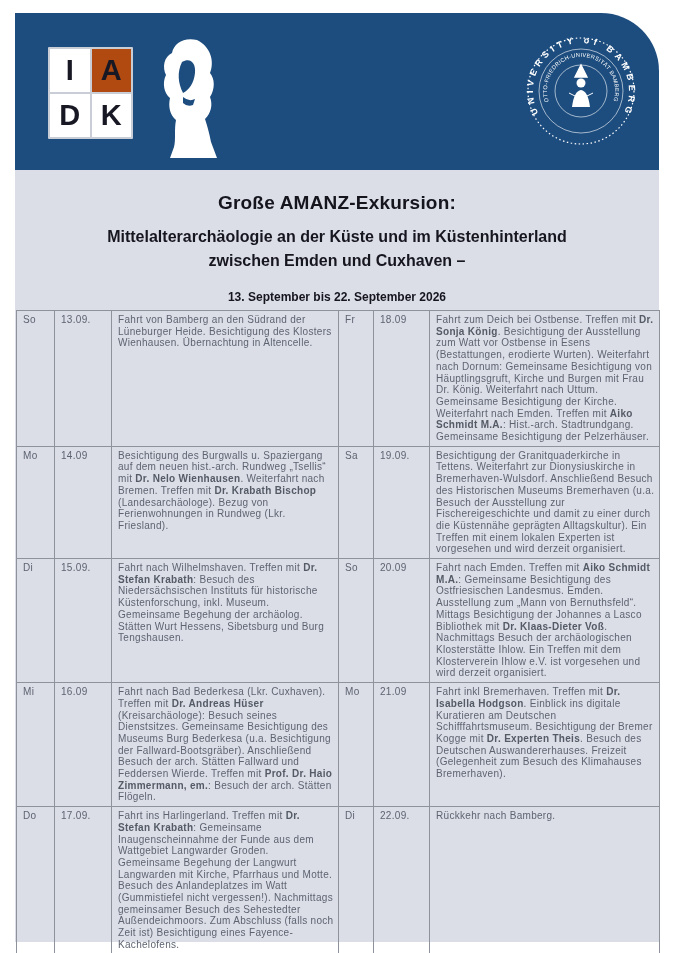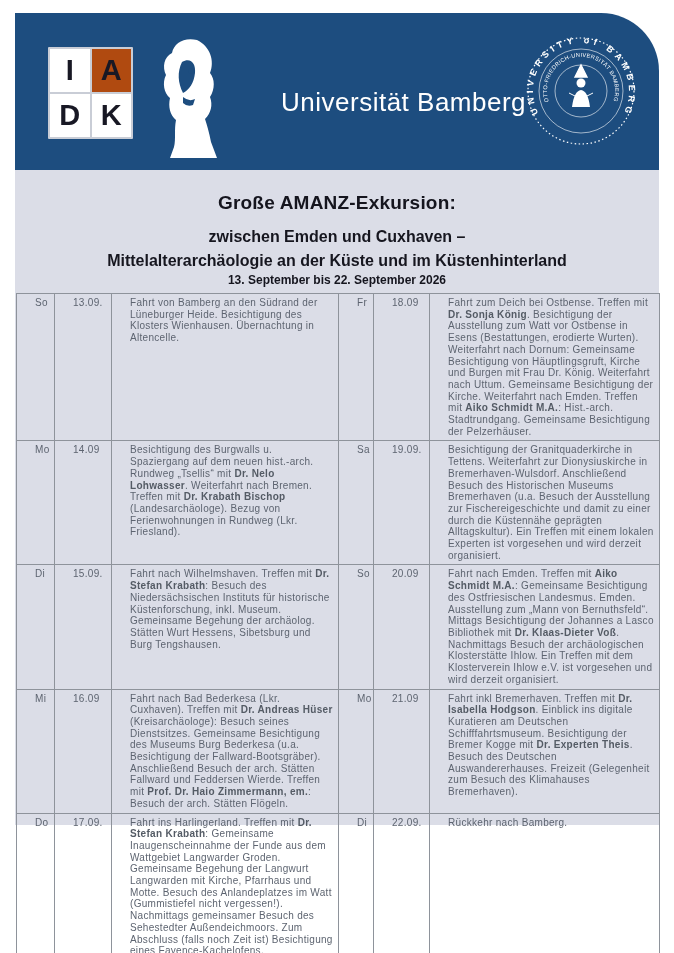--- a/index.html
+++ b/index.html
@@ -11,32 +11,32 @@
   .iadk{position:absolute;left:33px;top:34px;width:81px;height:88px;
         display:grid;grid-template-columns:1fr 1fr;grid-template-rows:1fr 1fr;
         gap:2px;background:#c9cdd6;padding:2px;border-radius:1px;}
   .iadk-cell{display:flex;align-items:center;justify-content:center;
         font-size:29px;font-weight:bold;color:#181824;}
   .bust{position:absolute;left:138px;top:22px;}
   .uni-name{position:absolute;left:266px;top:74px;color:#ffffff;
         font-size:26px;font-weight:500;letter-spacing:0.5px;white-space:nowrap;}
   .seal{position:absolute;right:22px;top:22px;}
   
-  .body-band{background:#dbdde7;height:655px;box-sizing:border-box;padding-top:22px;}
+  .body-band{background:#dbdde7;height:772px;box-sizing:border-box;padding-top:22px;}
   .title{margin:0;text-align:center;font-size:19px;font-weight:bold;
          color:#15151e;letter-spacing:0.2px;}
   .subtitle{margin-top:11px;text-align:center;font-size:16px;font-weight:bold;
          color:#16161f;line-height:24px;}
-  .daterange{margin-top:0;text-align:center;font-size:12px;font-weight:bold;
+  .daterange{margin-top:17px;text-align:center;font-size:12px;font-weight:bold;
          color:#15151e;}
   
   .sched{margin:6px 0 0 1px;width:643px;border-collapse:collapse;table-layout:fixed;}
   .sched td{border:1px solid #8e939b;vertical-align:top;color:#5d6470;
          font-size:10px;line-height:11.7px;letter-spacing:0.3px;
-         padding:3px 4px 3px 18px;overflow:hidden;}
+         padding:3px 4px 3px 6px;overflow:hidden;}
   .sched td strong{font-weight:bold;color:#545b65;}
   .sched tr:nth-child(1){height:130px;}
   .sched tr:nth-child(2){height:102px;}
   .sched tr:nth-child(3){height:101px;}
   .sched tr:nth-child(4){height:118px;}
   .sched tr:nth-child(5){height:126px;}
 </style>
 </head>
 <body>
 
@@ -52,21 +52,20 @@
 
     <svg class="bust" width="88" height="126" viewBox="0 0 88 126">
       <path fill="#ffffff" d="M44,5 C31,2 21,8 19,18 C11,22 9,32 13,40 C9,48 11,58 17,63
         C15,72 17,80 23,85 C21,95 23,104 21,112 L17,123 L64,123 L58,107
         C56,97 54,90 52,84 C58,78 60,70 57,62 C62,54 62,44 57,38 C62,26 57,11 44,5 Z"></path>
       <path fill="#1d4d7f" d="M29,27 c9,-5 14,2 13,11 c-1,10 -6,17 -12,20 c-5,-10 -6,-21 -1,-31 z"></path>
       <circle fill="#1d4d7f" cx="38" cy="36" r="2.6"></circle>
       <path fill="#1d4d7f" d="M30,62 q6,5 12,2 l-2,6 q-6,2 -10,-2 z"></path>
     </svg>
 
-    <div class="uni-name">Universität Bamberg</div>
 
     <svg class="seal" width="112" height="112" viewBox="0 0 112 112">
       <defs>
         <path id="sealOuter" d="M 14.4,80 A 48,48 0 1 1 97.6,80"></path>
         <path id="sealInner" d="M 24.1,67.6 A 34,34 0 1 1 87.9,67.6"></path>
       </defs>
       <circle cx="56" cy="56" r="53" fill="none" stroke="#ffffff" stroke-width="1.2" stroke-dasharray="1.5,2.5"></circle>
       <circle cx="56" cy="56" r="42" fill="none" stroke="#ffffff" stroke-width="0.7" opacity="0.85"></circle>
       <circle cx="56" cy="56" r="26" fill="none" stroke="#ffffff" stroke-width="0.7" opacity="0.85"></circle>
       <text fill="#ffffff" font-size="9" font-weight="bold" letter-spacing="1.2">
@@ -81,22 +80,22 @@
         <path d="M47,72 q2,-16 9,-17 q7,1 9,17 Z" fill="#ffffff" stroke="none"></path>
         <path d="M44,58 q12,8 24,0" stroke-width="1"></path>
       </g>
     </svg>
   </header>
 
   <div class="body-band" style="background: rgb(219, 221, 231);">
     <h1 class="title">Große AMANZ-Exkursion:</h1>
 
     <div class="subtitle">
+      <div>Mittelalterarchäologie an der Küste und im Küstenhinterland</div>
       <div>zwischen Emden und Cuxhaven –</div>
-      <div>Mittelalterarchäologie an der Küste und im Küstenhinterland</div>
     </div>
 
     <div class="daterange">13. September bis 22. September 2026</div>
 
     <table class="sched">
       <colgroup>
         <col style="width:38px">
           <col style="width:57px">
           <col style="width:227px">
         <col style="width:35px">
@@ -108,21 +107,21 @@
             <td>So</td>
             <td>13.09.</td>
             <td><span>Fahrt von Bamberg an den Südrand der Lüneburger Heide. Besichtigung des Klosters Wienhausen. Übernachtung in Altencelle.</span></td>
             <td>Fr</td>
             <td>18.09</td>
             <td><span>Fahrt zum Deich bei Ostbense. Treffen mit </span><strong>Dr. Sonja König</strong><span>. Besichtigung der Ausstellung zum Watt vor Ostbense in Esens (Bestattungen, erodierte Wurten). Weiterfahrt nach Dornum: Gemeinsame Besichtigung von Häuptlingsgruft, Kirche und Burgen mit Frau Dr. König. Weiterfahrt nach Uttum. Gemeinsame Besichtigung der Kirche. Weiterfahrt nach Emden. Treffen mit </span><strong>Aiko Schmidt M.A.</strong><span>: Hist.-arch. Stadtrundgang. Gemeinsame Besichtigung der Pelzerhäuser.</span></td>
           </tr>
           <tr>
             <td>Mo</td>
             <td>14.09</td>
-            <td><span>Besichtigung des Burgwalls u. Spaziergang auf dem neuen hist.-arch. Rundweg „Tsellis“ mit </span><strong>Dr. Nelo Lohwasser</strong><span>. Weiterfahrt nach Bremen. Treffen mit </span><strong>Dr. Krabath Bischop</strong><span> (Landesarchäologe). Bezug von Ferienwohnungen in Rundweg (Lkr. Friesland).</span></td>
+            <td><span>Besichtigung des Burgwalls u. Spaziergang auf dem neuen hist.-arch. Rundweg „Tsellis“ mit </span><strong>Dr. Nelo Wienhausen</strong><span>. Weiterfahrt nach Bremen. Treffen mit </span><strong>Dr. Krabath Bischop</strong><span> (Landesarchäologe). Bezug von Ferienwohnungen in Rundweg (Lkr. Friesland).</span></td>
             <td>Sa</td>
             <td>19.09.</td>
             <td><span>Besichtigung der Granitquaderkirche in Tettens. Weiterfahrt zur Dionysiuskirche in Bremerhaven-Wulsdorf. Anschließend Besuch des Historischen Museums Bremerhaven (u.a. Besuch der Ausstellung zur Fischereigeschichte und damit zu einer durch die Küstennähe geprägten Alltagskultur). Ein Treffen mit einem lokalen Experten ist vorgesehen und wird derzeit organisiert.</span></td>
           </tr>
           <tr>
             <td>Di</td>
             <td>15.09.</td>
             <td><span>Fahrt nach Wilhelmshaven. Treffen mit </span><strong>Dr. Stefan Krabath</strong><span>: Besuch des Niedersächsischen Instituts für historische Küstenforschung, inkl. Museum. Gemeinsame Begehung der archäolog. Stätten Wurt Hessens, Sibetsburg und Burg Tengshausen.</span></td>
             <td>So</td>
             <td>20.09</td>

